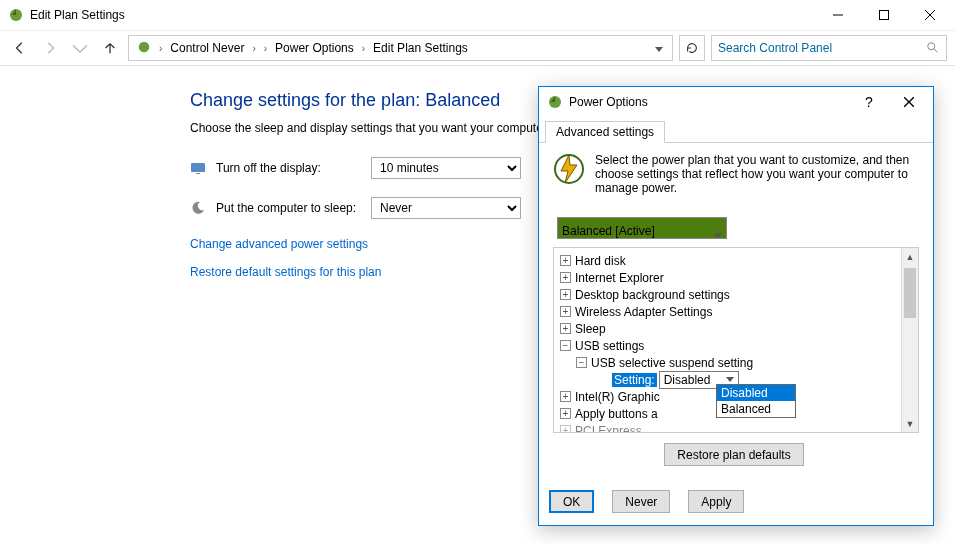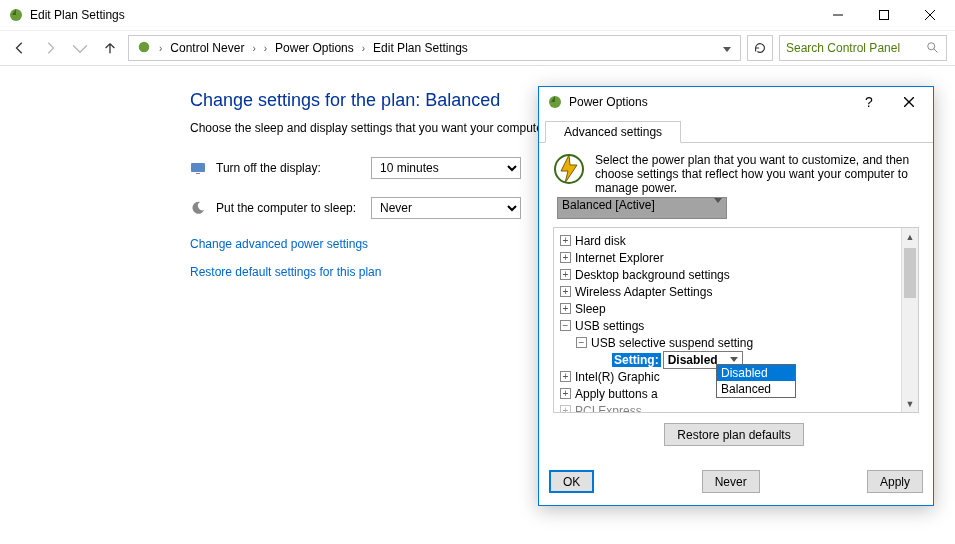--- a/index.html
+++ b/index.html
@@ -15,62 +15,62 @@
   
   .navbar { height: 36px; display: flex; align-items: center; gap: 6px; padding: 0 8px; border-top: 1px solid #eee; border-bottom: 1px solid #e0e0e0; }
   .navbtn { width: 24px; height: 24px; display:flex; align-items:center; justify-content:center; }
   .navbtn svg { width: 14px; height: 14px; }
   .disabled svg { opacity: .35; }
   .breadcrumb { flex: 1; height: 26px; border: 1px solid #ccc; display: flex; align-items: center; padding: 0 4px; background: #fff; overflow:hidden; }
   .bc-chev { color: #555; padding: 0 4px; font-size: 10px; }
   .bc-item { padding: 2px 4px; white-space: nowrap; }
   .bc-arrow { width: 18px; text-align:center; color:#555; }
   .refresh { width: 26px; height: 26px; border: 1px solid #ccc; display:flex; align-items:center; justify-content:center;}
-  .search { width: 168px; height: 26px; border: 1px solid #ccc; display:flex; align-items:center; padding: 0 6px; color:#4d7c0f; }
+  .search { width: 236px; height: 26px; border: 1px solid #ccc; display:flex; align-items:center; padding: 0 6px; color:#0369a1; }
   .search .s-text { flex:1; }
   .search .s-icon { width:14px; height:14px; }
 
   
   .content { padding: 24px 0 0 190px; }
   h1 { color: #003399; font-size: 18px; font-weight: 400; margin-bottom: 10px; }
   .desc { margin-bottom: 22px; }
   .row { display: flex; align-items: center; margin-bottom: 18px; }
   .row .ico { width: 16px; height: 16px; margin-right: 10px; }
   .row .lbl { width: 155px; }
   .row select { width: 150px; height: 22px; border: 1px solid #aaa; background: #fff; padding: 0 4px; }
   .link { color: #0066cc; margin-bottom: 14px; display: block; cursor: pointer; }
 
   
   .dialog { position: absolute; left: 538px; top: 86px; width: 396px; border: 1px solid #0078d7; background: #fff; box-shadow: 0 4px 18px rgba(0,0,0,.25); }
   .dlg-titlebar { height: 30px; display: flex; align-items: center; padding: 0 4px 0 8px; }
   .dlg-titlebar .tb-title { flex:1; }
   .dlg-titlebar .dbtn { width: 40px; height: 28px; display:flex; align-items:center; justify-content:center; }
   .tabs { height: 26px; border-bottom: 1px solid #ccc; display: flex; align-items:flex-end; padding: 0 6px; }
-  .tab { border: 1px solid #ccc; border-bottom: 1px solid #fff; background: #fff; padding: 3px 18px; position: relative; top: 1px; }
+  .tab { border: 1px solid #ccc; border-bottom: 1px solid #fff; background: #fff; padding: 3px 10px; position: relative; top: 1px; }
   .dlg-body { padding: 10px 14px; }
-  .dlg-intro { display: flex; gap: 10px; margin-bottom: 2px; }
+  .dlg-intro { display: flex; gap: 10px; margin-bottom: 22px; }
   .dlg-intro .pico { width:32px; height:32px; flex: 0 0 32px; }
-  .plan-select { width: 170px; height: 22px; border: 1px solid #888; padding: 0 4px; background:#a3a3a3; display:flex; align-items:flex-start; justify-content:space-between; margin-bottom: 8px; margin-left: 4px; }
+  .plan-select { width: 170px; height: 22px; border: 1px solid #888; padding: 0 4px; background:#4d7c0f; display:flex; align-items:flex-end; justify-content:space-between; margin-bottom: 8px; margin-left: 4px; }
   .tree-wrap { border: 1px solid #ccc; display: flex; }
   .tree { flex: 1; padding: 4px 2px; height: 184px; overflow:hidden; position:relative; }
   .scrollbar { width: 17px; background: #f0f0f0; border-left: 1px solid #ddd; position:relative; }
   .scrollbar .sbtn { height: 17px; display:flex; align-items:center; justify-content:center; font-size:9px; color:#555; }
   .scrollbar .thumb { position:absolute; left:2px; right:2px; top:20px; height:50px; background:#c8c8c8; }
   .tn { display:flex; align-items:center; height: 17px; padding-left: 4px; white-space:nowrap; }
   .exp { width: 11px; height:11px; border:1px solid #888; margin-right:4px; display:flex; align-items:center; justify-content:center; font-size:10px; line-height:1; color:#555; }
   .ind1 { padding-left: 20px; }
-  .ind3 { padding-left: 56px; font-weight: bold; }
+  .ind3 { padding-left: 56px; }
   .sel { background: #0078d7; color: #fff; padding: 0 2px; }
   .inline-sel { display:inline-flex; align-items:center; border:1px solid #7a7a7a; background:#fff; height:18px; width:80px; padding:0 4px; margin-left:2px; justify-content:space-between; }
   .dropdown { position:absolute; left:162px; top:136px; width:80px; border:1px solid #666; background:#fff; }
   .dropdown .opt { padding: 1px 4px; }
   .dropdown .opt.hi { background:#0078d7; color:#fff; }
   .dlg-restore { display:flex; justify-content:center; padding: 10px 4px 0 0; }
   .dlg-restore button, .dlg-buttons button { height: 23px; padding: 0 12px; border: 1px solid #adadad; background: #e1e1e1; }
-  .dlg-buttons { display:flex; justify-content:space-between; gap: 2px; padding: 14px 10px 12px; border-top: 0; }
+  .dlg-buttons { display:flex; justify-content:flex-start; gap: 18px; padding: 14px 10px 12px; border-top: 0; }
   .dlg-buttons .primary { border: 2px solid #0078d7; background:#e1e1e1; }
 
   .caret-down { display:inline-block; width:0; height:0; border-left:4px solid transparent; border-right:4px solid transparent; border-top:5px solid #555; }
 </style>
 </head>
 <body>
 
 <div class="titlebar">
   <span class="tb-icon">
     <svg viewBox="0 0 16 16">

